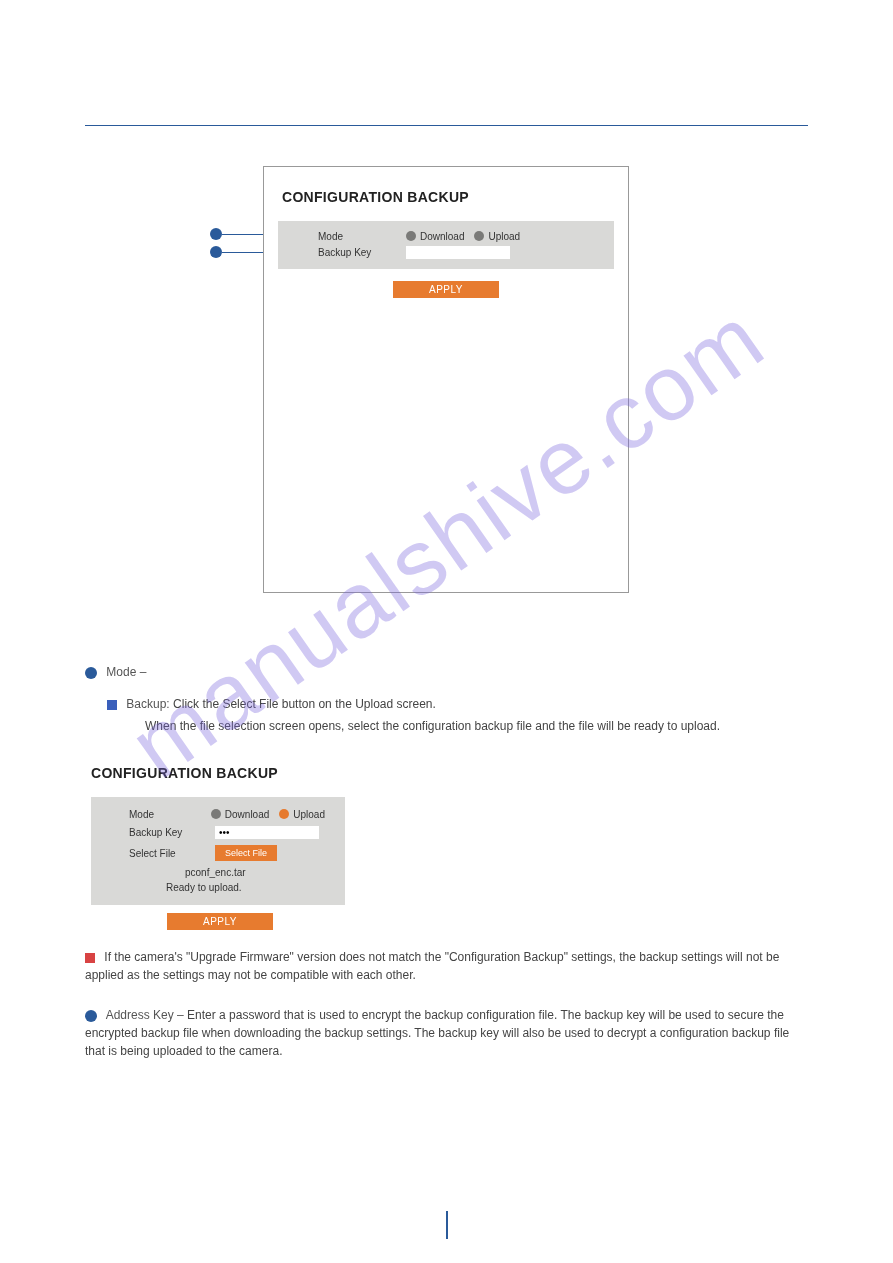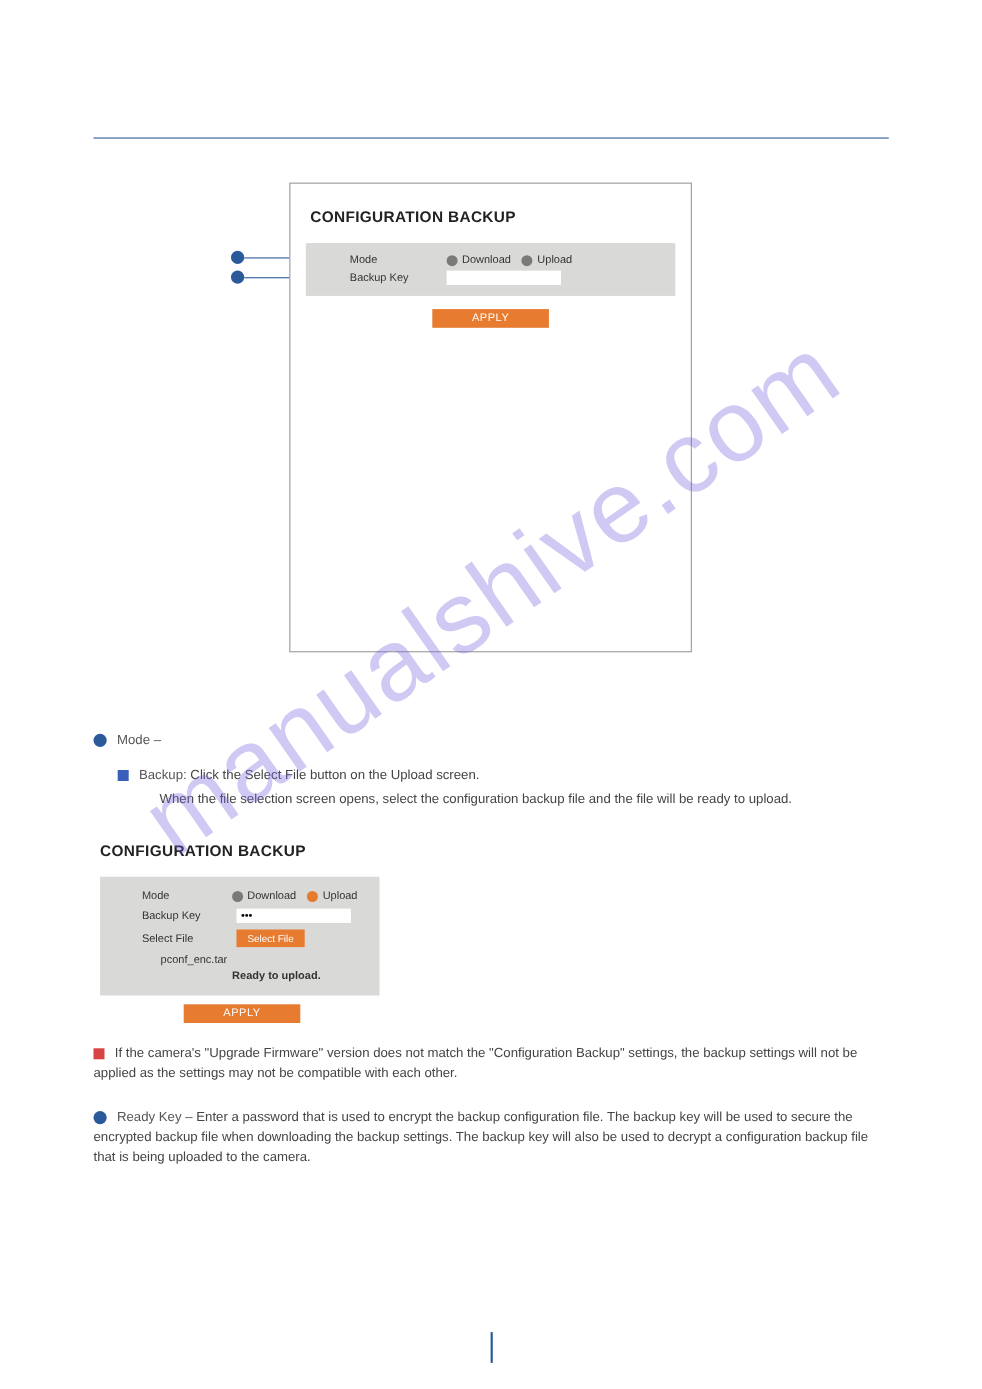--- a/index.html
+++ b/index.html
@@ -54,21 +54,21 @@
   .form-row {
     display: flex;
     align-items: center;
     font-size: 10px;
     color: #333;
     margin-bottom: 4px;
     padding-left: 28px;
   }
   .form-row:last-child { margin-bottom: 0; }
   .row-label { width: 88px; }
-  .radio-wrap { display: flex; align-items: center; gap: 4px; margin-right: 10px; }
+  .radio-wrap { display: flex; align-items: flex-start; gap: 4px; margin-right: 10px; }
   .radio-dot {
     width: 10px; height: 10px; border-radius: 50%;
     background: #7a7a78; display: inline-block;
   }
   .radio-dot.orange { background: #e67a2e; }
   .text-input {
     width: 104px; height: 13px;
     background: #fff;
     border: none;
     font-size: 10px;
@@ -126,22 +126,22 @@
     background: #d9d9d7;
     padding: 12px 10px 12px 10px;
   }
   .panel2 .form-row { font-size: 10px; margin-bottom: 6px; }
   .panel2 .row-label { width: 86px; }
   .select-file-btn {
     background: #e77b2f; color: #fff;
     font-size: 9px; padding: 3px 10px;
     display: inline-block;
   }
-  .file-name { font-size: 10px; color: #333; margin-left: 45px; margin-top: 2px; }
-  .ready-text { font-size: 10px; color: #333; margin-left: 110px; margin-top: 4px; font-weight: bold; }
+  .file-name { font-size: 10px; color: #333; margin-left: 84px; margin-top: 2px; }
+  .ready-text { font-size: 10px; color: #333; margin-left: 65px; margin-top: 4px; }
   .apply-btn2 {
     display: block; width: 106px; margin: 8px 0 0 76px;
     background: #e77b2f; color: #fff; text-align: center;
     font-size: 10px; padding: 3px 0; letter-spacing: 0.5px;
   }
   .note-row { margin-top: 12px; font-size: 12px; line-height: 1.5; color: #444; }
   .footer {
     position: absolute;
     bottom: 24px;
     left: 50%;
@@ -236,21 +236,21 @@
       <div class="apply-btn2">APPLY</div>
     </div>
 
     <div class="note-row sub-item2" style="margin-top:18px;">
       <span class="sq-bullet sq-red"></span>
       <span>If the camera's "Upgrade Firmware" version does not match the "Configuration Backup" settings, the backup settings will not be applied as the settings may not be compatible with each other.</span>
     </div>
 
     <div class="item-row" style="margin-top:22px;">
       <span class="num-dot"></span>
-      <span class="bold-label">Ready Key –</span>
+      <span class="bold-label">Address Key –</span>
       <span>Enter a password that is used to encrypt the backup configuration file. The backup key will be used to secure the encrypted backup file when downloading the backup settings. The backup key will also be used to decrypt a configuration backup file that is being uploaded to the camera.</span>
     </div>
   </div>
 </div>
 
 <div class="footer">
   <span></span>
   <span class="footer-divider"></span>
   <span></span>
 </div>

